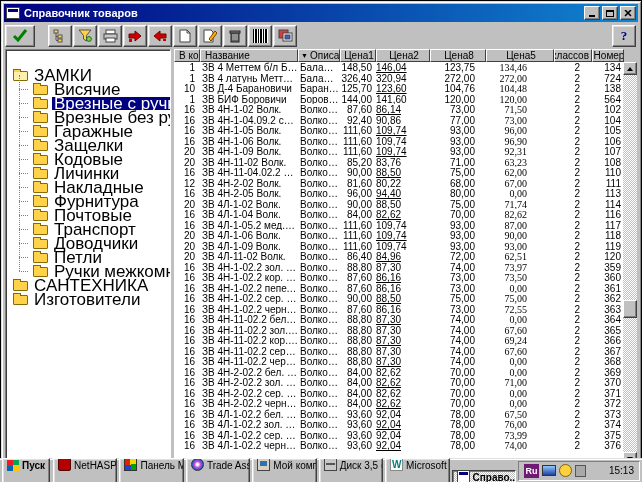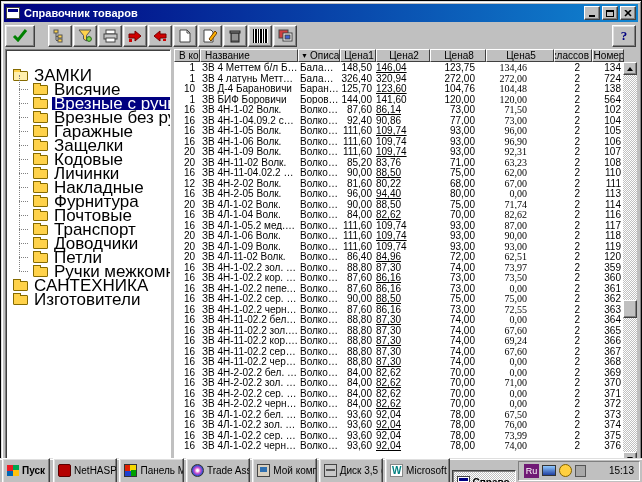--- a/index.html
+++ b/index.html
@@ -79,42 +79,42 @@
   .tri-up{width:0;height:0;border-left:3px solid transparent;border-right:3px solid transparent;border-bottom:4px solid #000;}
   .tri-down{width:0;height:0;border-left:3px solid transparent;border-right:3px solid transparent;border-top:4px solid #000;}
   .sb-thumb{position:absolute;left:0;top:238px;width:14px;height:18px;background:#c0c0c0;border:1px solid;
     border-color:#fff #404040 #404040 #fff;box-shadow:inset -1px -1px 0 #808080;}
 
   
   .taskbar{position:absolute;left:0;top:458px;width:642px;height:24px;background:#c0c0c0;
     border-top:1px solid #dfdfdf;box-shadow:inset 0 1px 0 #fff;display:flex;align-items:center;padding:0 2px;}
   .tk-btn{height:20px;background:#c0c0c0;border:1px solid;border-color:#fff #404040 #404040 #fff;
     box-shadow:inset -1px -1px 0 #808080, inset 1px 1px 0 #dfdfdf;
-    display:flex;align-items:center;gap:3px;padding:12px 4px;font-size:10px;white-space:nowrap;overflow:hidden;}
+    display:flex;align-items:flex-end;gap:3px;padding:12px 4px;font-size:10px;white-space:nowrap;overflow:hidden;}
   .start-btn{font-weight:bold;margin-right:3px;flex:none;}
   .task-btn{flex:1;max-width:74px;margin-right:2px;}
   .task-btn.active{border-color:#404040 #fff #fff #404040;box-shadow:inset 1px 1px 0 #808080;
     background:repeating-conic-gradient(#fff 0 25%,#c0c0c0 0 50%) 0 0/2px 2px;font-weight:bold;margin-top:24px;}
   .flag-icon{width:12px;height:11px;flex:none;
     background:conic-gradient(#00a651 0 25%,#ffc20e 0 50%,#0066b3 0 75%,#ed1c24 0 100%);}
   .tk-icon{width:13px;height:13px;flex:none;}
   .icon-nethasp{background:#b40000;border:1px solid #5a0000;border-radius:2px;}
   .icon-panel{background:conic-gradient(#f5d800 0 25%,#00a000 0 50%,#2040d0 0 75%,#e02000 0 100%);border:1px solid #333;}
   .icon-trade{background:radial-gradient(circle,#fff 12%,#d050d0 38%,#3050d0 68%,#208020 100%);border-radius:50%;border:1px solid #333;}
   .icon-computer{background:#d8d0c0;border:1px solid #444;}
   .icon-computer::after{content:"";display:block;margin:2px auto 0;width:7px;height:5px;background:#3070b0;}
   .icon-floppy{background:#c8c8c8;border:1px solid #444;}
   .icon-floppy::after{content:"";display:block;margin:4px auto 0;width:9px;height:2px;background:#555;}
   .icon-word{background:#fff;border:1px solid #888;color:#008080;font-weight:bold;font-size:10px;
     display:flex;align-items:center;justify-content:center;}
   .icon-window{background:#fff;border:1px solid #444;}
   .icon-window::after{content:"";display:block;height:3px;margin:1px;background:#000080;}
   .tray{margin-left:auto;height:20px;border:1px solid;border-color:#808080 #fff #fff #808080;
     display:flex;align-items:center;gap:3px;padding:0 5px;font-size:10px;flex:none;}
-  .ru-box{width:15px;height:14px;background:#701a75;color:#fff;font-size:9px;font-weight:normal;
+  .ru-box{width:15px;height:14px;background:#701a75;color:#fff;font-size:9px;font-weight:bold;
     display:flex;align-items:center;justify-content:center;flex:none;}
   .tray-display{width:14px;height:11px;border:1px solid #333;background:linear-gradient(#90c8ff,#2040a0);flex:none;}
   .tray-clock{width:13px;height:13px;border-radius:50%;background:#ffd040;border:1px solid #806000;flex:none;}
   .tray-misc{width:11px;height:12px;background:#a8a8a8;border:1px solid #555;flex:none;}
   .tray-time{margin-left:20px;}
 </style>
 </head>
 <body>
 
 <div class="app-window">

